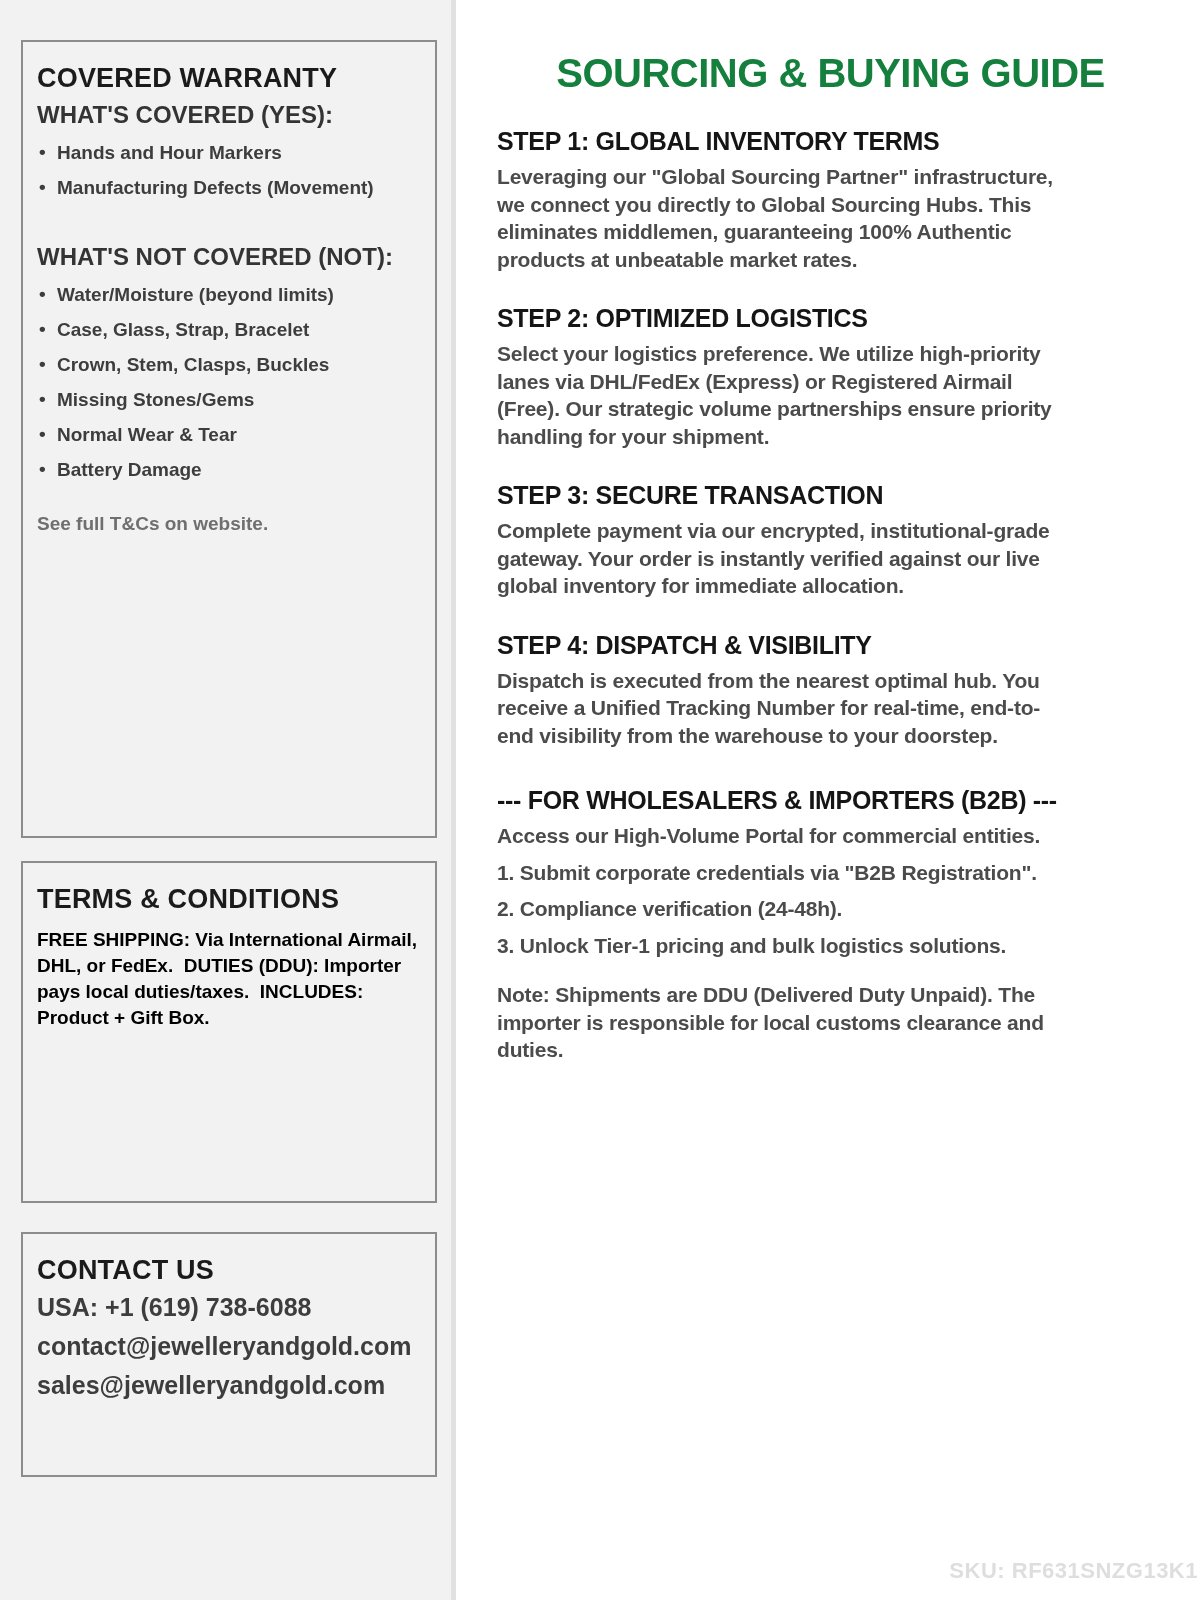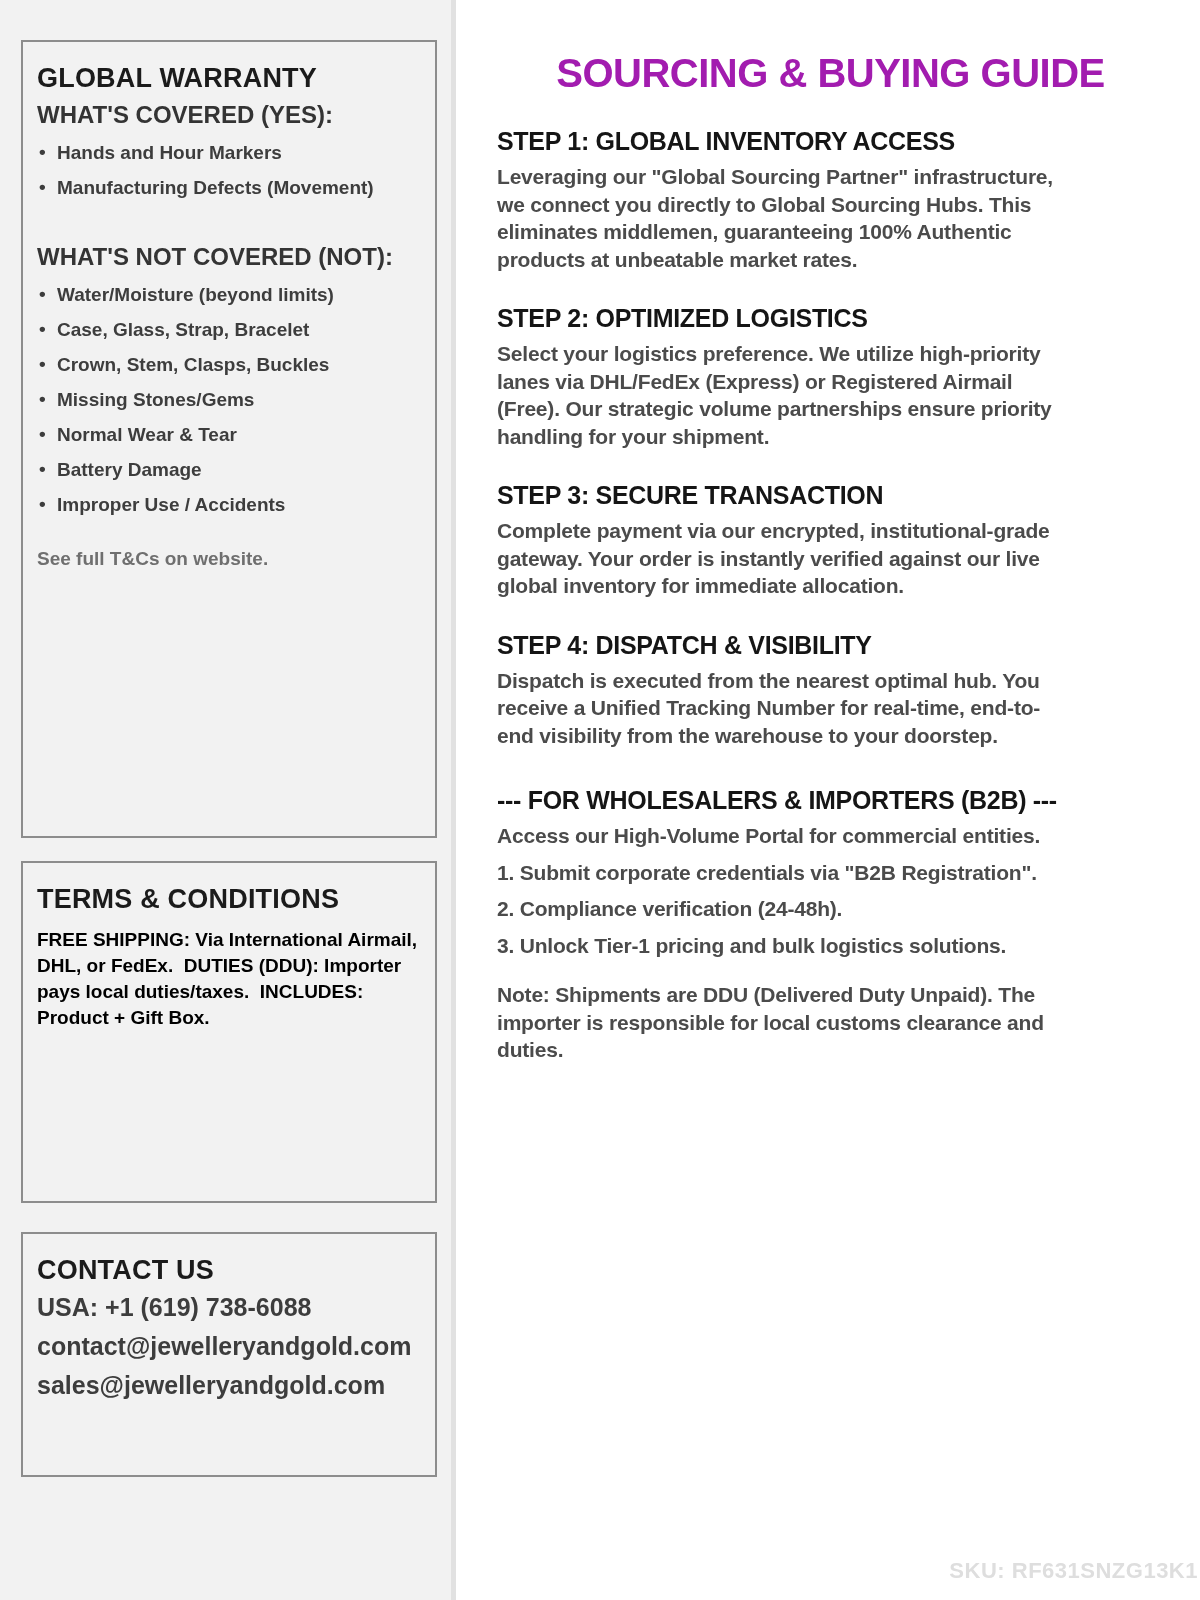--- a/index.html
+++ b/index.html
@@ -96,21 +96,21 @@
     left: 461px; top: 0;
     width: 739px;
     height: 1600px;
     background: #ffffff;
   }
   .main-title {
     margin: 50px 24px 0 24px;
     text-align: center;
     font-size: 40px;
     font-weight: bold;
-    color: #a21caf;
+    color: #15803d;
     letter-spacing: -0.5px;
     line-height: 46px;
   }
   .content {
     margin-left: 36px;
     margin-right: 30px;
     width: 590px;
   }
   .step { margin-top: 30px; }
   .step-heading {
@@ -146,35 +146,34 @@
   }
 </style>
 </head>
 <body>
 
 <div class="page">
 
   <aside class="sidebar">
 
     <section class="panel panel-warranty">
-      <h2>GLOBAL WARRANTY</h2>
+      <h2>COVERED WARRANTY</h2>
       <div class="sub-heading">WHAT'S COVERED (YES):</div>
       <ul class="bullets">
         <li>Hands and Hour Markers</li>
         <li>Manufacturing Defects (Movement)</li>
       </ul>
       <div class="sub-heading second">WHAT'S NOT COVERED (NOT):</div>
       <ul class="bullets">
         <li>Water/Moisture (beyond limits)</li>
         <li>Case, Glass, Strap, Bracelet</li>
         <li>Crown, Stem, Clasps, Buckles</li>
         <li>Missing Stones/Gems</li>
         <li>Normal Wear &amp; Tear</li>
         <li>Battery Damage</li>
-        <li>Improper Use / Accidents</li>
       </ul>
       <p class="footnote">See full T&amp;Cs on website.</p>
     </section>
 
     <section class="panel panel-terms">
       <h2>TERMS &amp; CONDITIONS</h2>
       <p class="terms-body">FREE SHIPPING: Via International Airmail, DHL, or FedEx.  DUTIES (DDU): Importer pays local duties/taxes.  INCLUDES: Product + Gift Box.</p>
     </section>
 
     <section class="panel panel-contact">
@@ -185,21 +184,21 @@
     </section>
 
   </aside>
 
   <main class="main">
     <h1 class="main-title">SOURCING &amp; BUYING GUIDE</h1>
 
     <div class="content">
 
       <section class="step">
-        <div class="step-heading">STEP 1: GLOBAL INVENTORY ACCESS</div>
+        <div class="step-heading">STEP 1: GLOBAL INVENTORY TERMS</div>
         <p class="step-body">Leveraging our "Global Sourcing Partner" infrastructure, we connect you directly to Global Sourcing Hubs. This eliminates middlemen, guaranteeing 100% Authentic products at unbeatable market rates.</p>
       </section>
 
       <section class="step">
         <div class="step-heading">STEP 2: OPTIMIZED LOGISTICS</div>
         <p class="step-body">Select your logistics preference. We utilize high-priority lanes via DHL/FedEx (Express) or Registered Airmail (Free). Our strategic volume partnerships ensure priority handling for your shipment.</p>
       </section>
 
       <section class="step">
         <div class="step-heading">STEP 3: SECURE TRANSACTION</div>

